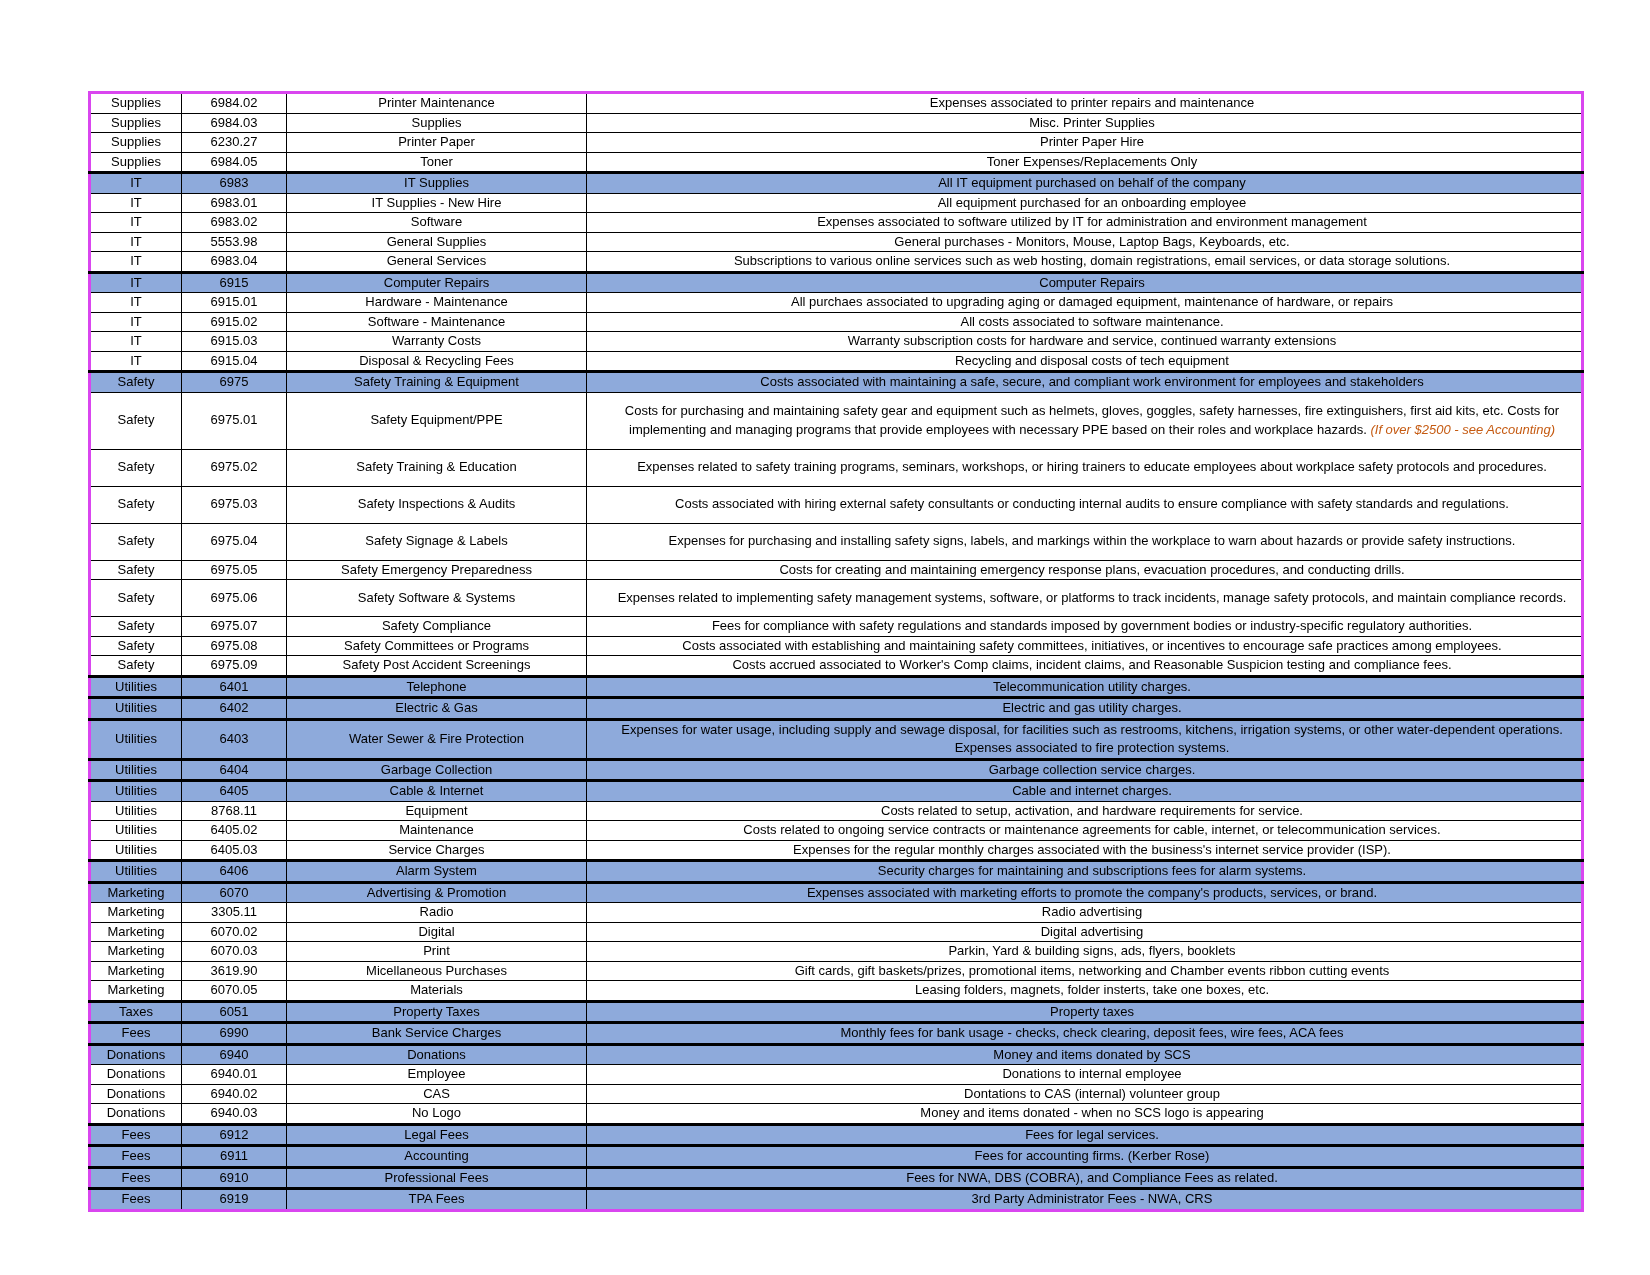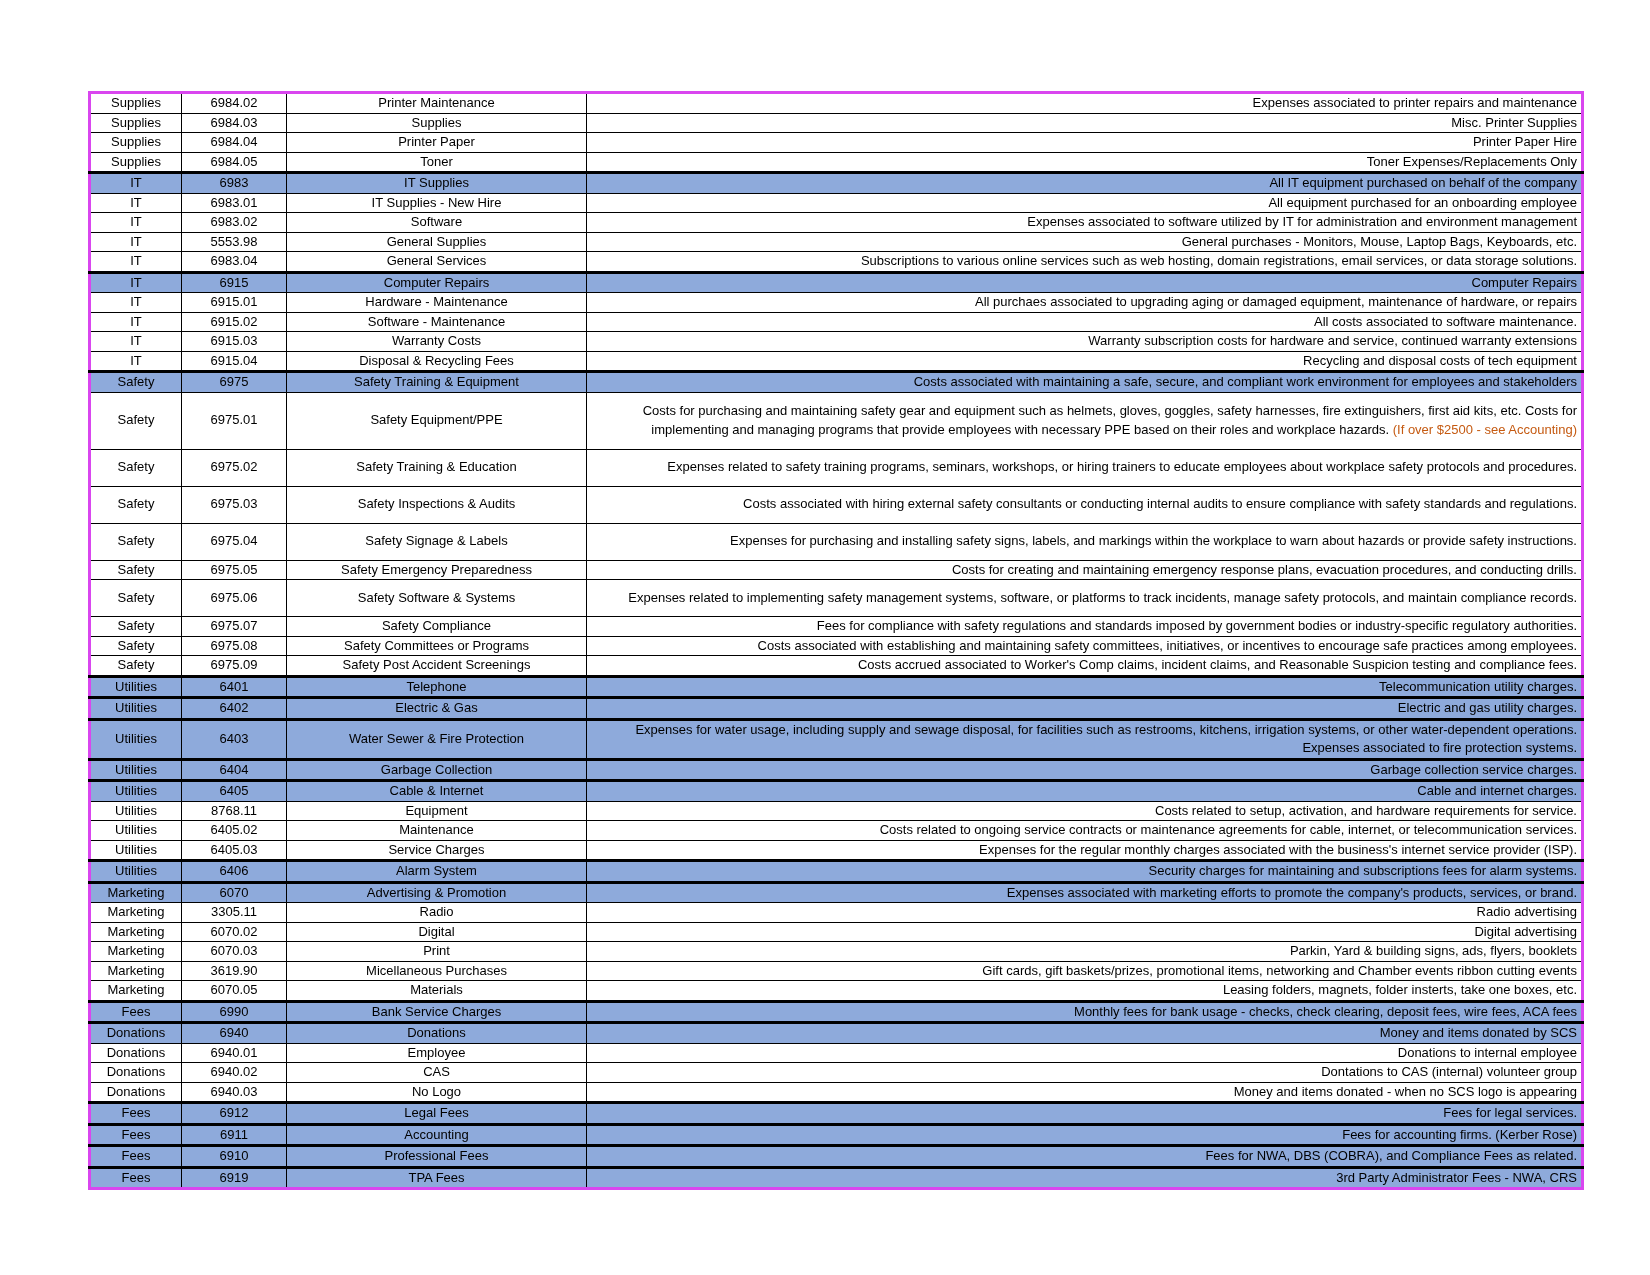--- a/index.html
+++ b/index.html
@@ -1,27 +1,27 @@
 <!DOCTYPE html>
 <html><head>
 <meta charset="utf-8">
 <style>
   html, body { margin:0; padding:0; background:#ffffff; }
   body { width:1650px; height:1275px; position:relative; font-family:"Liberation Sans", "DejaVu Sans", sans-serif; color:#000; }
   #sheet { position:absolute; left:88px; top:91px; width:1493px; border-collapse:collapse; table-layout:fixed; border:3px solid #d946ef; font-size:13px; }
   #sheet td { border:1px solid #000; padding:0 4px; line-height:18.5px; height:18px; vertical-align:middle; overflow:hidden; }
   #sheet td.c0, #sheet td.c1, #sheet td.c2 { text-align:center; }
-  #sheet td.c3 { text-align:right; padding-left:20px; }
+  #sheet td.c3 { text-align:center; padding-left:20px; }
   #sheet tr.head td { background:#8eaadb; }
   #sheet tr.head td.c1, #sheet tr.head td.c2 { font-weight:normal; }
   #sheet tr.thick-top td { border-top:3px solid #000; }
   #sheet tr.tall td { height:36px; }
   #sheet tr.tall3 td { height:56px; }
   #sheet tr.mid td { height:36px; }
-  .note { color:#c55a11; }
+  .note { color:#c55a11;font-style:italic; }
 </style>
 </head>
 <body>
 
 <table id="sheet">
   <colgroup>
     <col style="width:92px">
     <col style="width:105px">
     <col style="width:300px">
     <col style="width:996px">
@@ -34,21 +34,21 @@
         <td class="c3"><span>Expenses associated to printer repairs and maintenance</span></td>
       </tr>
       <tr class="">
         <td class="c0"><span>Supplies</span></td>
         <td class="c1"><span>6984.03</span></td>
         <td class="c2"><span>Supplies</span></td>
         <td class="c3"><span>Misc. Printer Supplies</span></td>
       </tr>
       <tr class="">
         <td class="c0"><span>Supplies</span></td>
-        <td class="c1"><span>6984.04</span></td>
+        <td class="c1"><span>6230.27</span></td>
         <td class="c2"><span>Printer Paper</span></td>
         <td class="c3"><span>Printer Paper Hire</span></td>
       </tr>
       <tr class="">
         <td class="c0"><span>Supplies</span></td>
         <td class="c1"><span>6984.05</span></td>
         <td class="c2"><span>Toner</span></td>
         <td class="c3"><span>Toner Expenses/Replacements Only</span></td>
       </tr>
       <tr class="head thick-top">
@@ -255,20 +255,26 @@
         <td class="c2"><span>Micellaneous Purchases</span></td>
         <td class="c3"><span>Gift cards, gift baskets/prizes, promotional items, networking and Chamber events ribbon cutting events</span></td>
       </tr>
       <tr class="">
         <td class="c0"><span>Marketing</span></td>
         <td class="c1"><span>6070.05</span></td>
         <td class="c2"><span>Materials</span></td>
         <td class="c3"><span>Leasing folders, magnets, folder insterts, take one boxes, etc.</span></td>
       </tr>
       <tr class="head thick-top">
+        <td class="c0"><span>Taxes</span></td>
+        <td class="c1"><span>6051</span></td>
+        <td class="c2"><span>Property Taxes</span></td>
+        <td class="c3"><span>Property taxes</span></td>
+      </tr>
+      <tr class="head thick-top">
         <td class="c0"><span>Fees</span></td>
         <td class="c1"><span>6990</span></td>
         <td class="c2"><span>Bank Service Charges</span></td>
         <td class="c3"><span>Monthly fees for bank usage - checks, check clearing, deposit fees, wire fees, ACA fees</span></td>
       </tr>
       <tr class="head thick-top">
         <td class="c0"><span>Donations</span></td>
         <td class="c1"><span>6940</span></td>
         <td class="c2"><span>Donations</span></td>
         <td class="c3"><span>Money and items donated by SCS</span></td>

